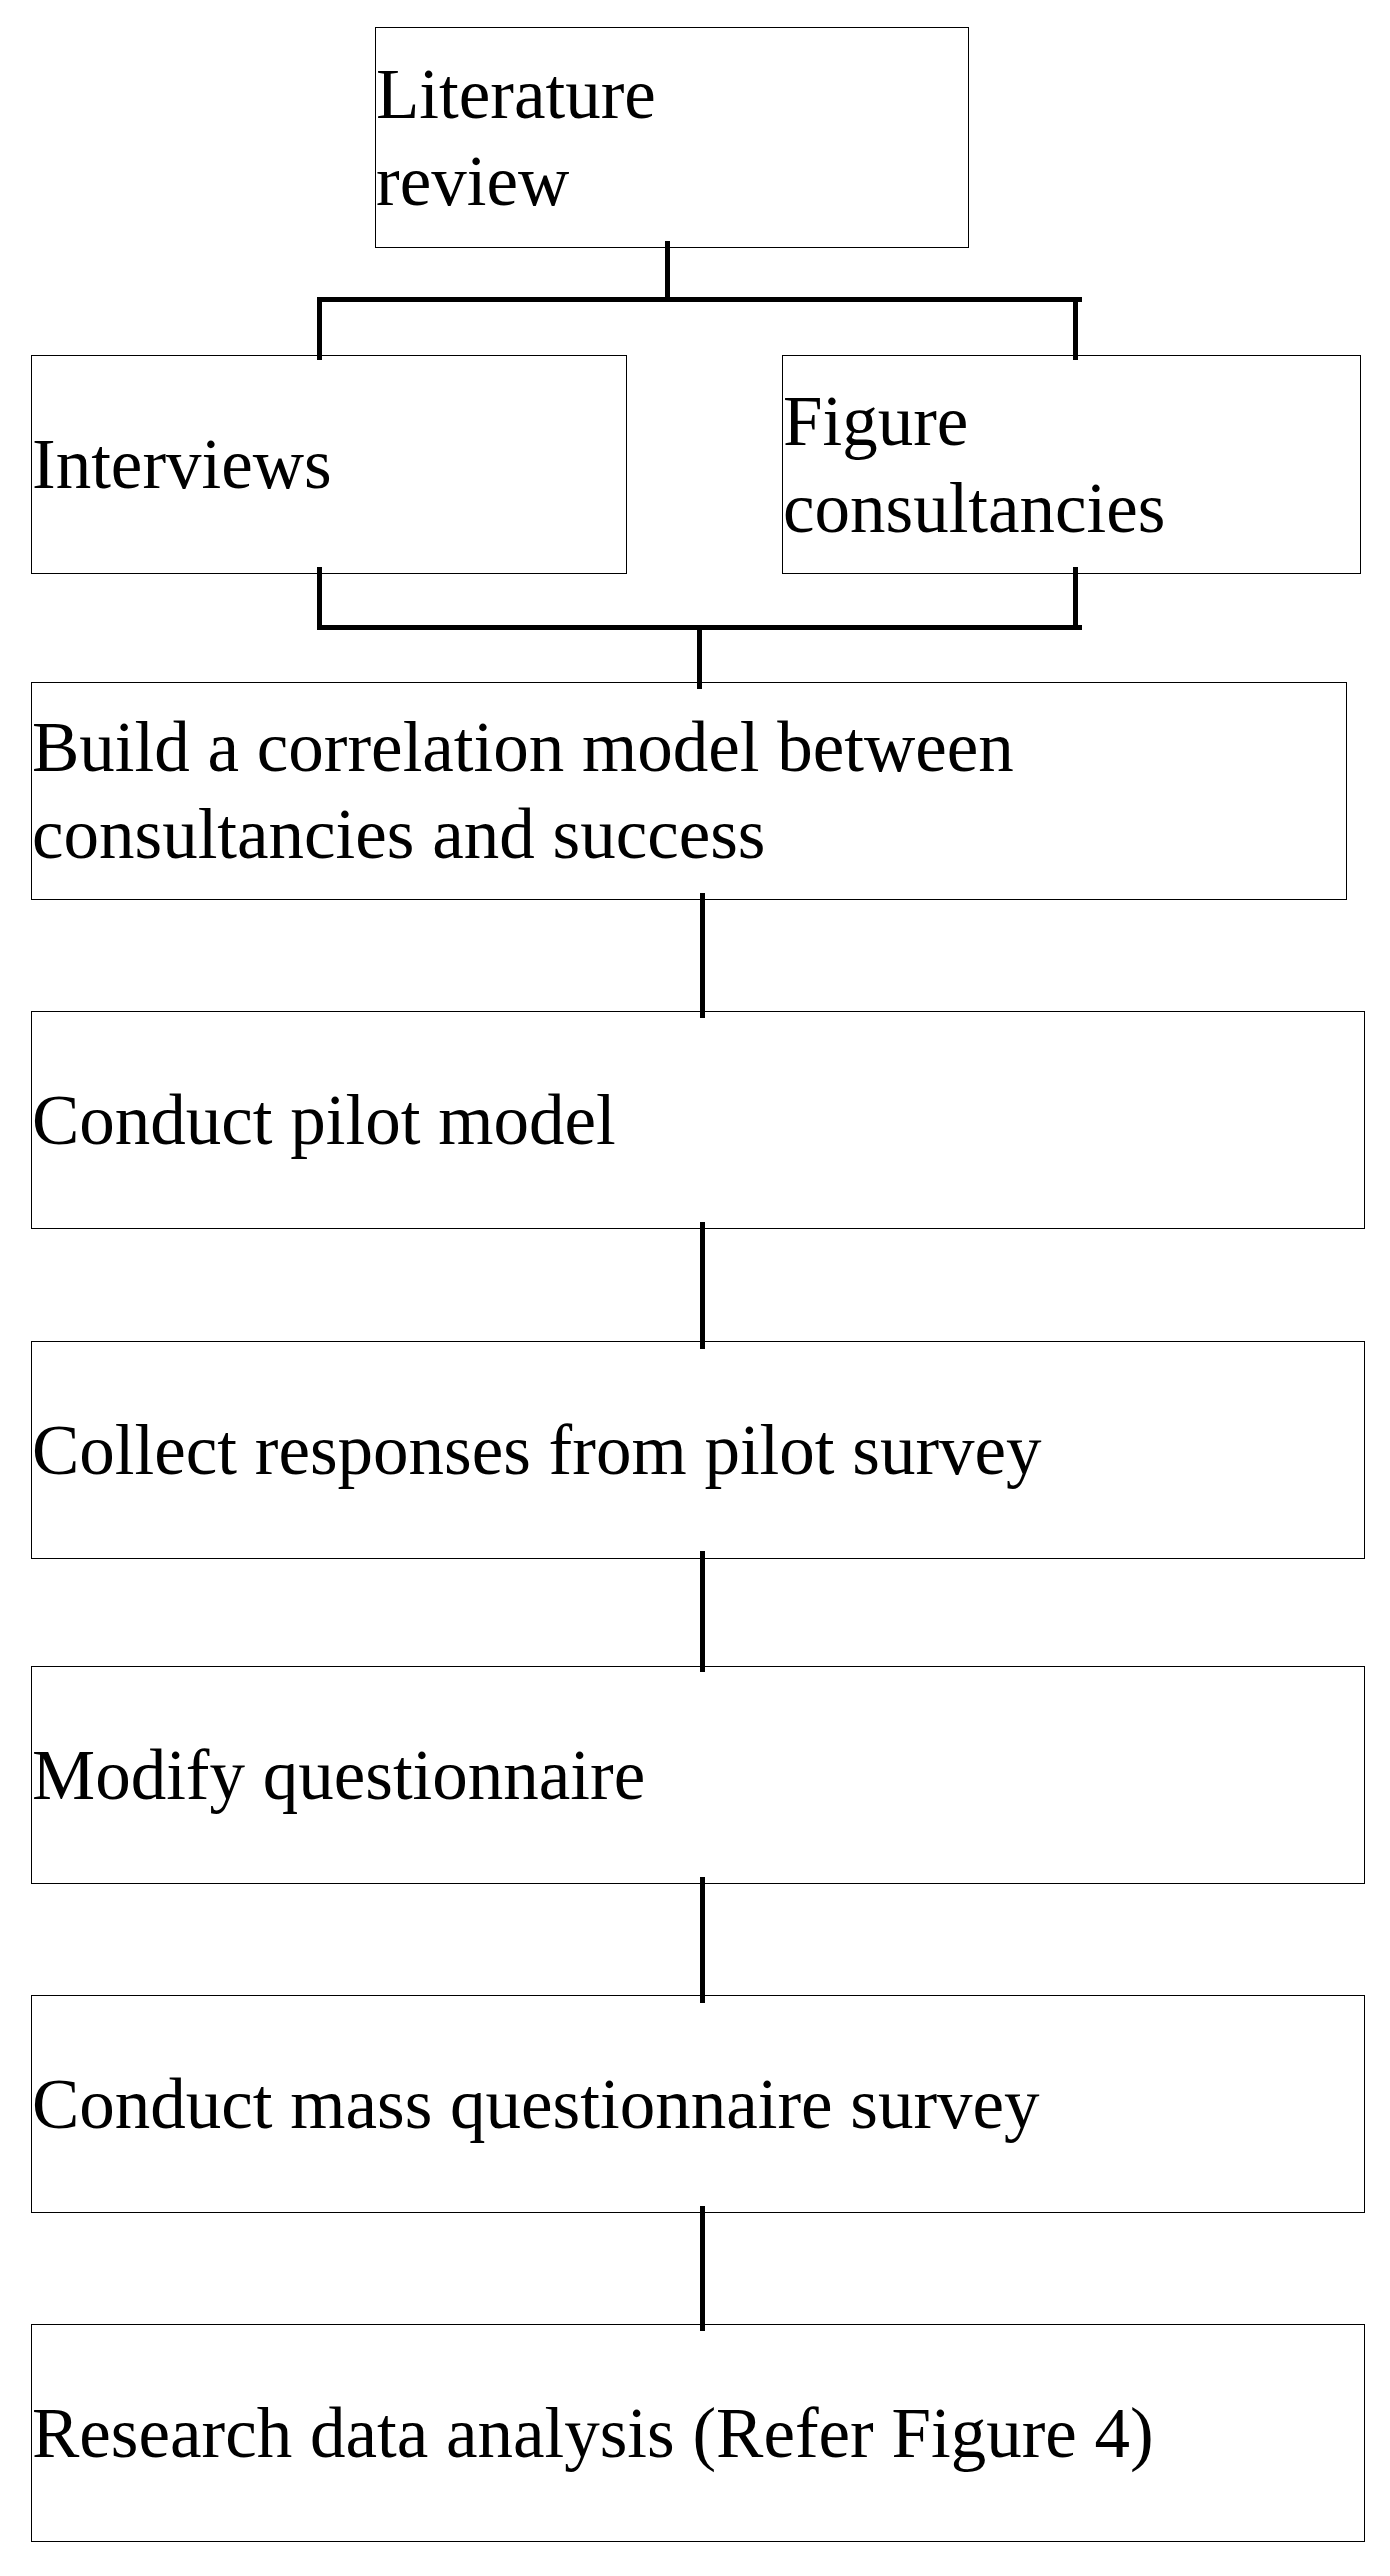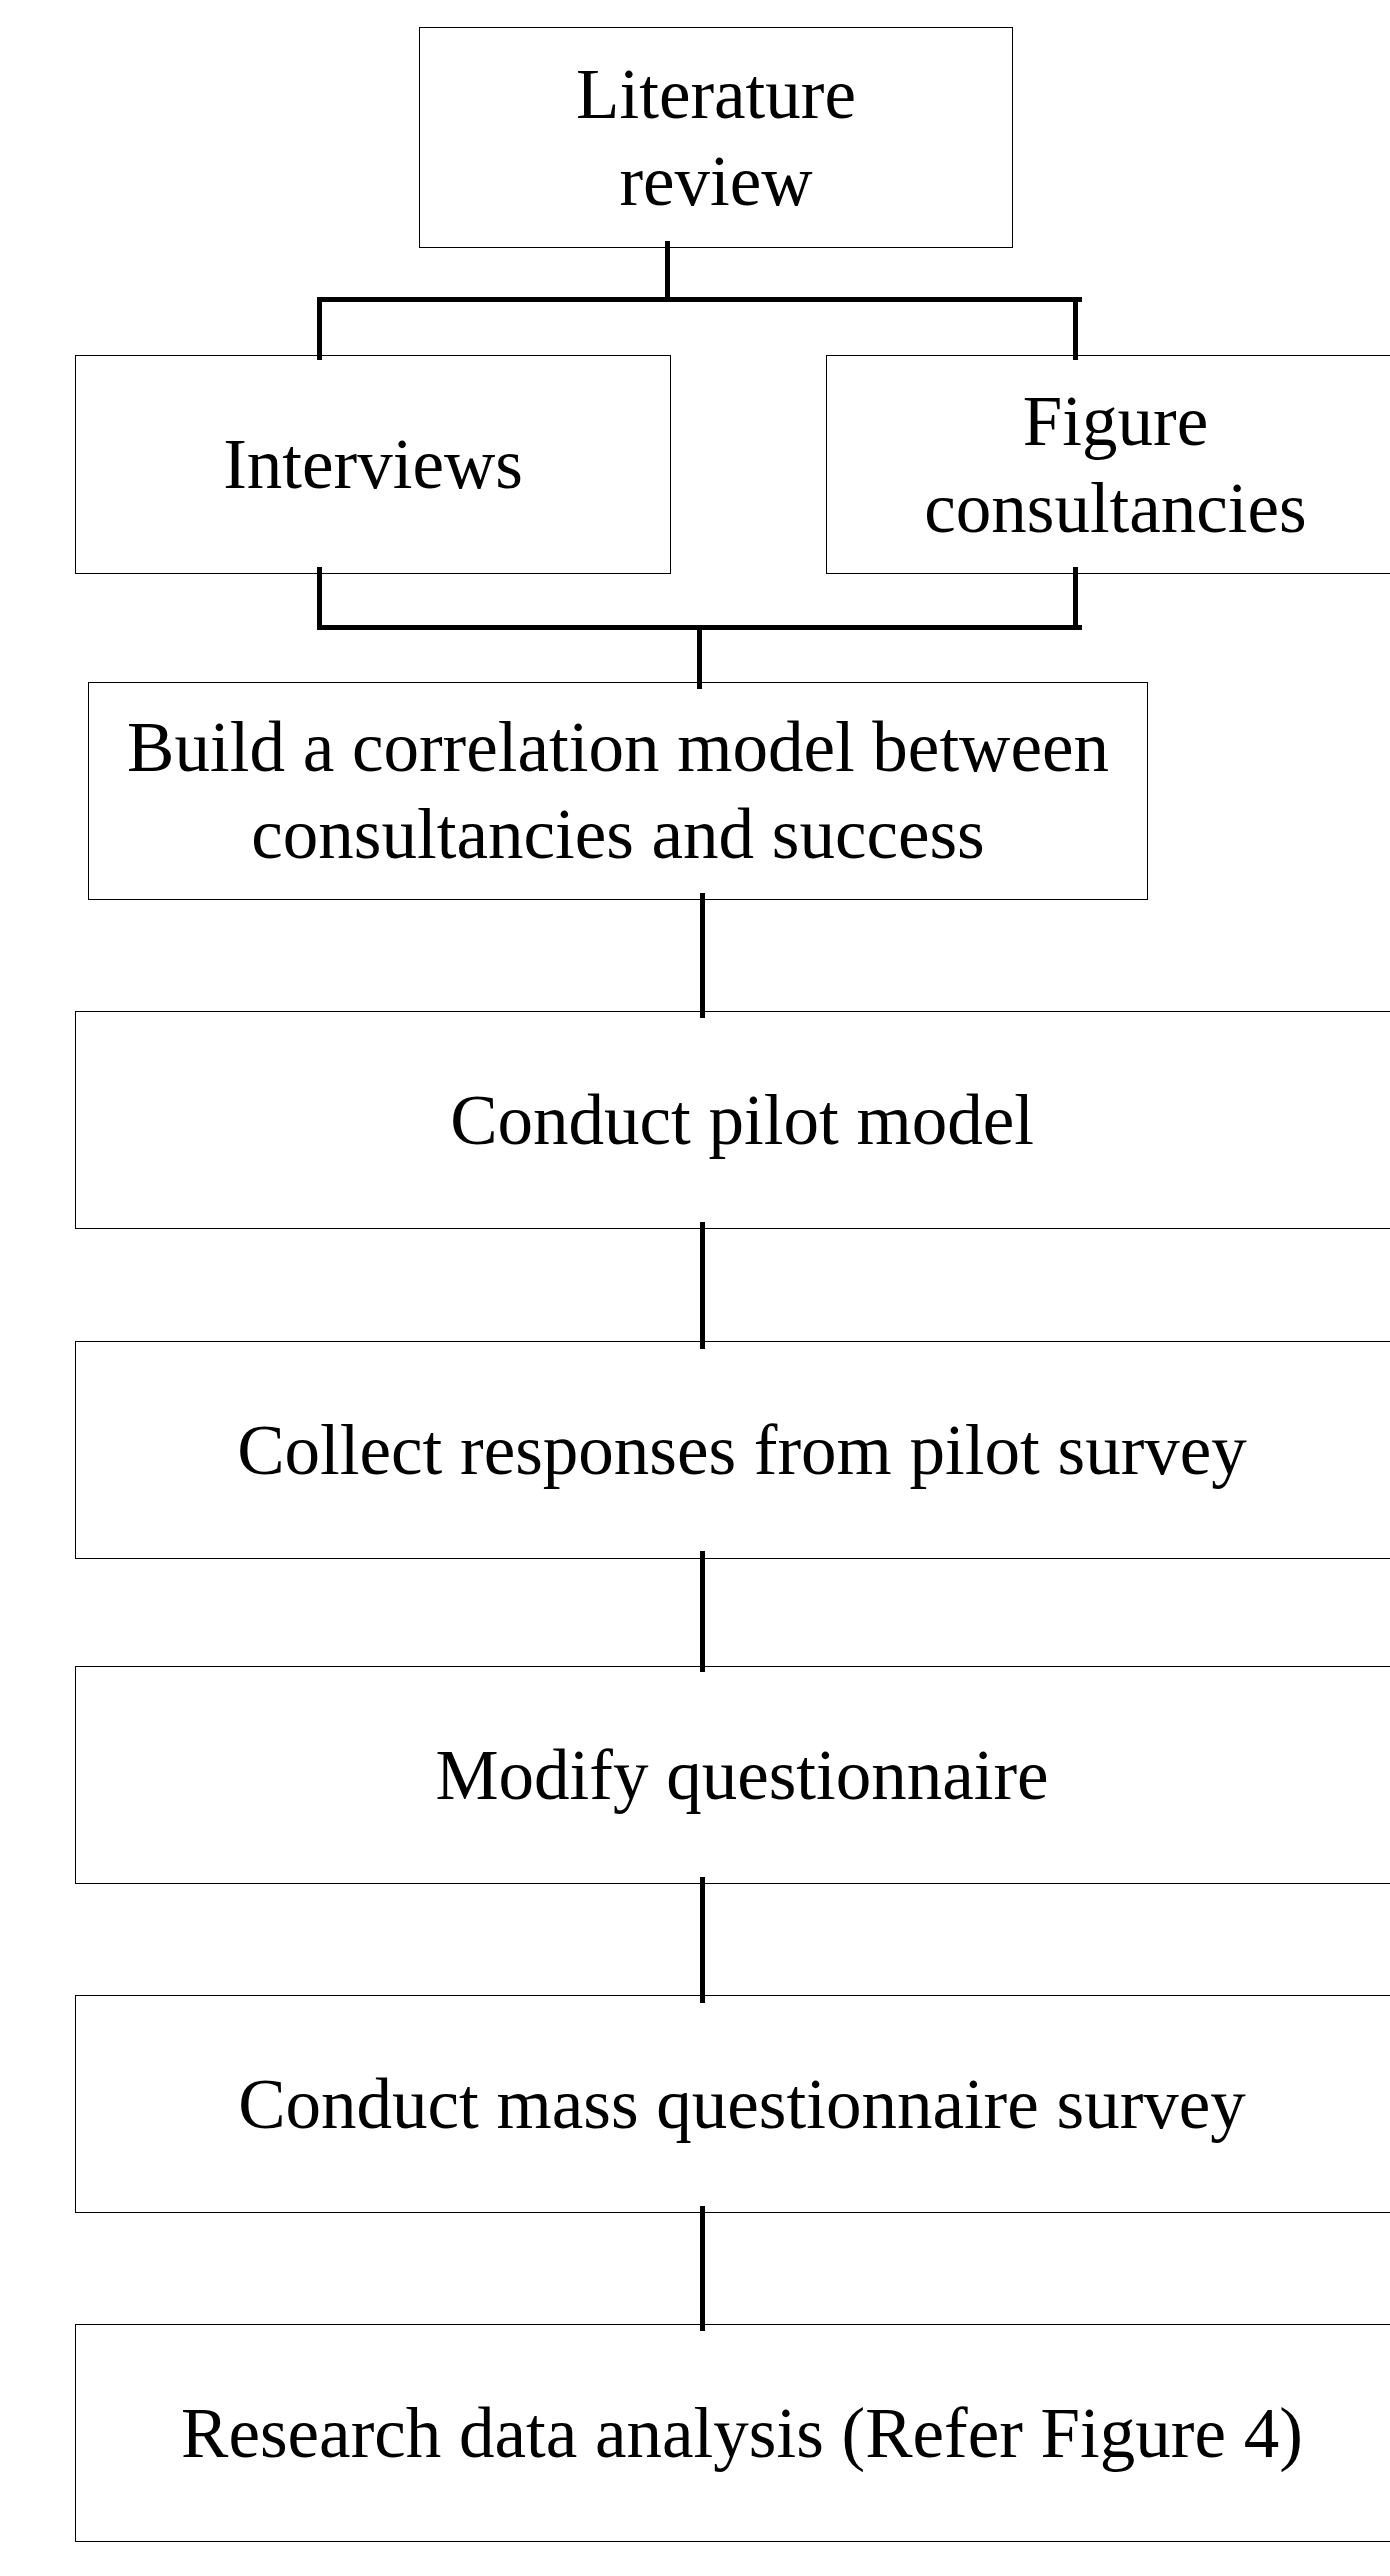--- a/index.html
+++ b/index.html
@@ -17,37 +17,36 @@
     color:var(--text);
     overflow:hidden;
   }
   .node{
     position:absolute;
     box-sizing:border-box;
     border:1.8px solid var(--line);
     background:var(--bg);
     display:flex;
     flex-direction:column;
-    align-items:center;
+    align-items:flex-start;
     justify-content:center;
     text-align:center;
     font-size:71px;
     line-height:87px;
     white-space:nowrap;
-    margin-left:44px;
   }
   .conn{
     position:absolute;
     background:var(--line);
   }
   
   .n-literature{left:375px; top:27px;  width:594px;  height:221px;}
   .n-interviews{left:31px;  top:355px; width:596px;  height:219px;}
   .n-written   {left:782px; top:355px; width:579px;  height:219px;}
-  .n-build     {left:44px;  top:682px;  width:1060px; height:218px;}
+  .n-build     {left:31px;  top:682px;  width:1316px; height:218px;}
   .n-pilot     {left:31px;  top:1011px; width:1334px; height:218px;}
   .n-collect   {left:31px;  top:1341px; width:1334px; height:218px;}
   .n-modify    {left:31px;  top:1666px; width:1334px; height:218px;}
   .n-mass      {left:31px;  top:1995px; width:1334px; height:218px;}
   .n-research  {left:31px;  top:2324px; width:1334px; height:218px;}
   
   .c-stub-top   {left:665px;  top:241px;  width:4.5px;   height:61px;}
   .c-split-bar  {left:317px;  top:297px;  width:765px; height:5.4px;}
   .c-split-left {left:317px;  top:297px;  width:5.4px;   height:63px;}
   .c-split-right{left:1073px; top:297px;  width:5.4px;   height:63px;}

